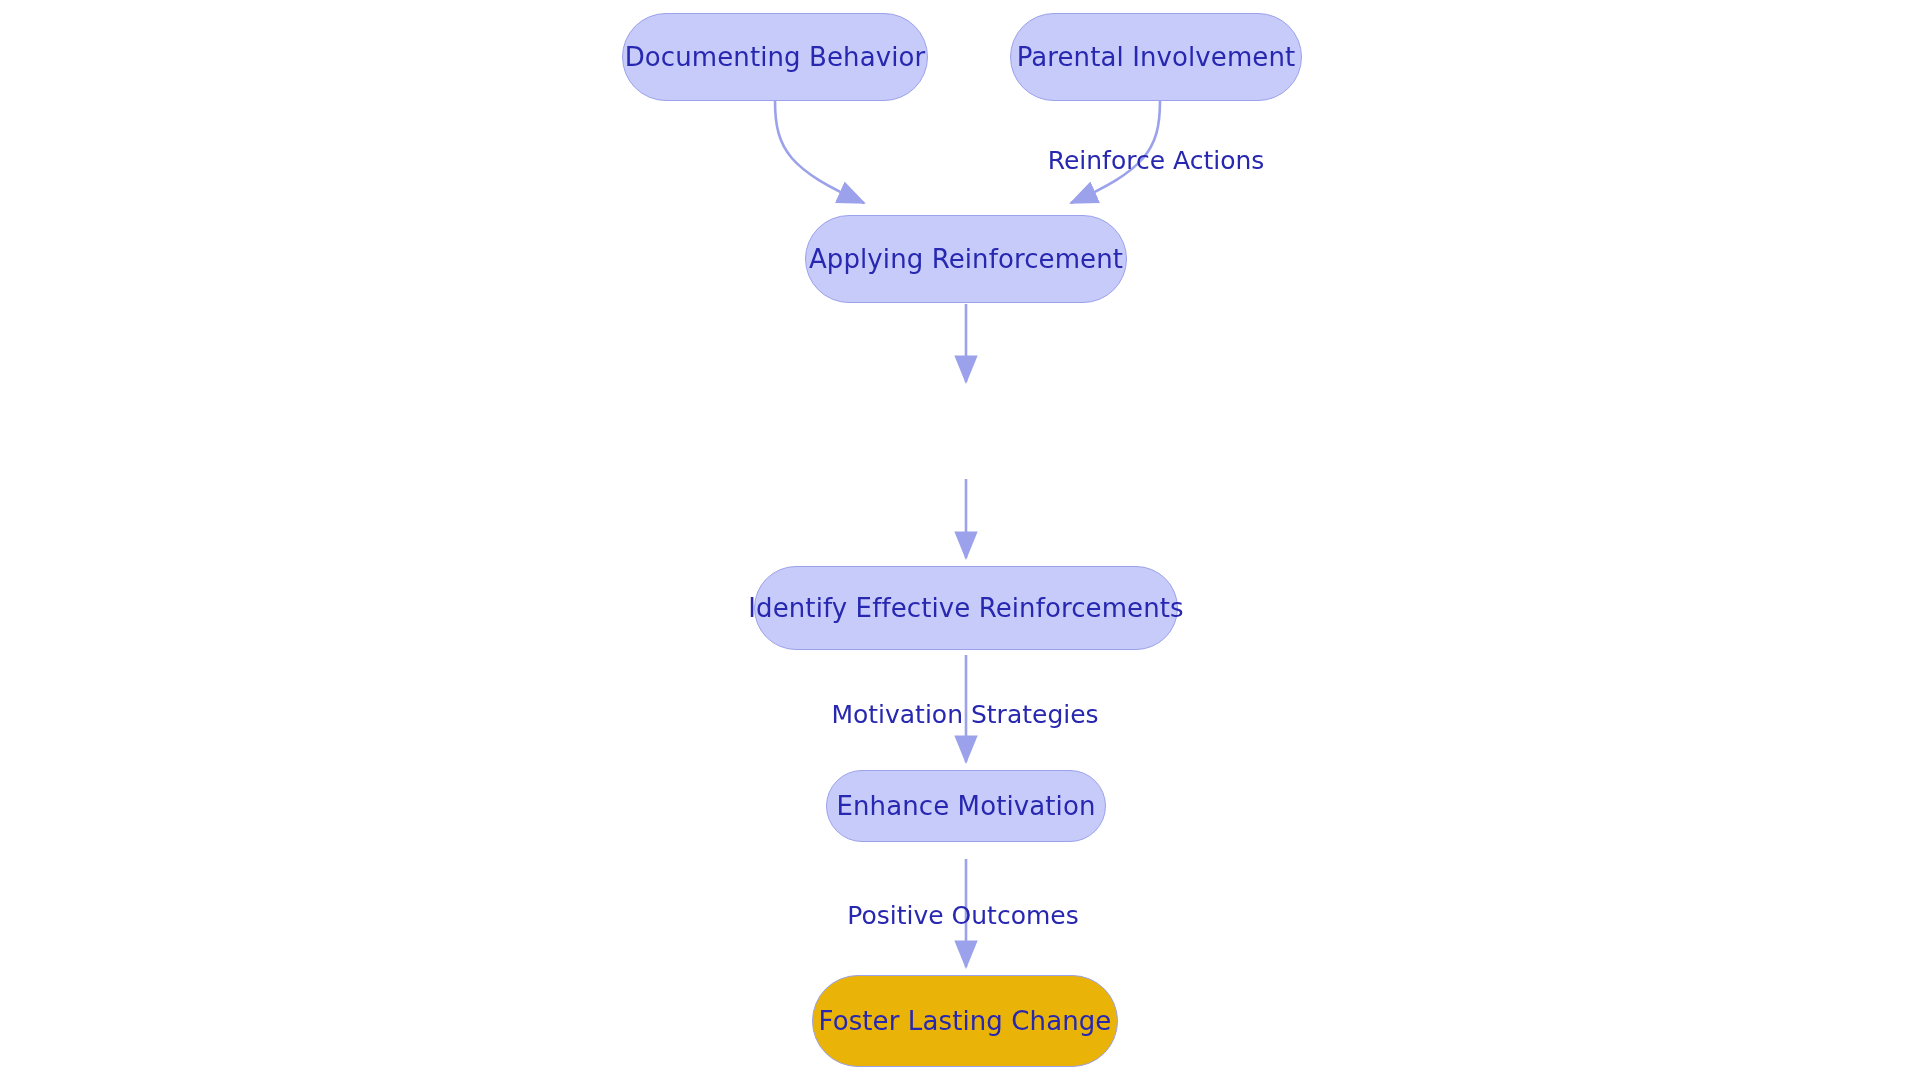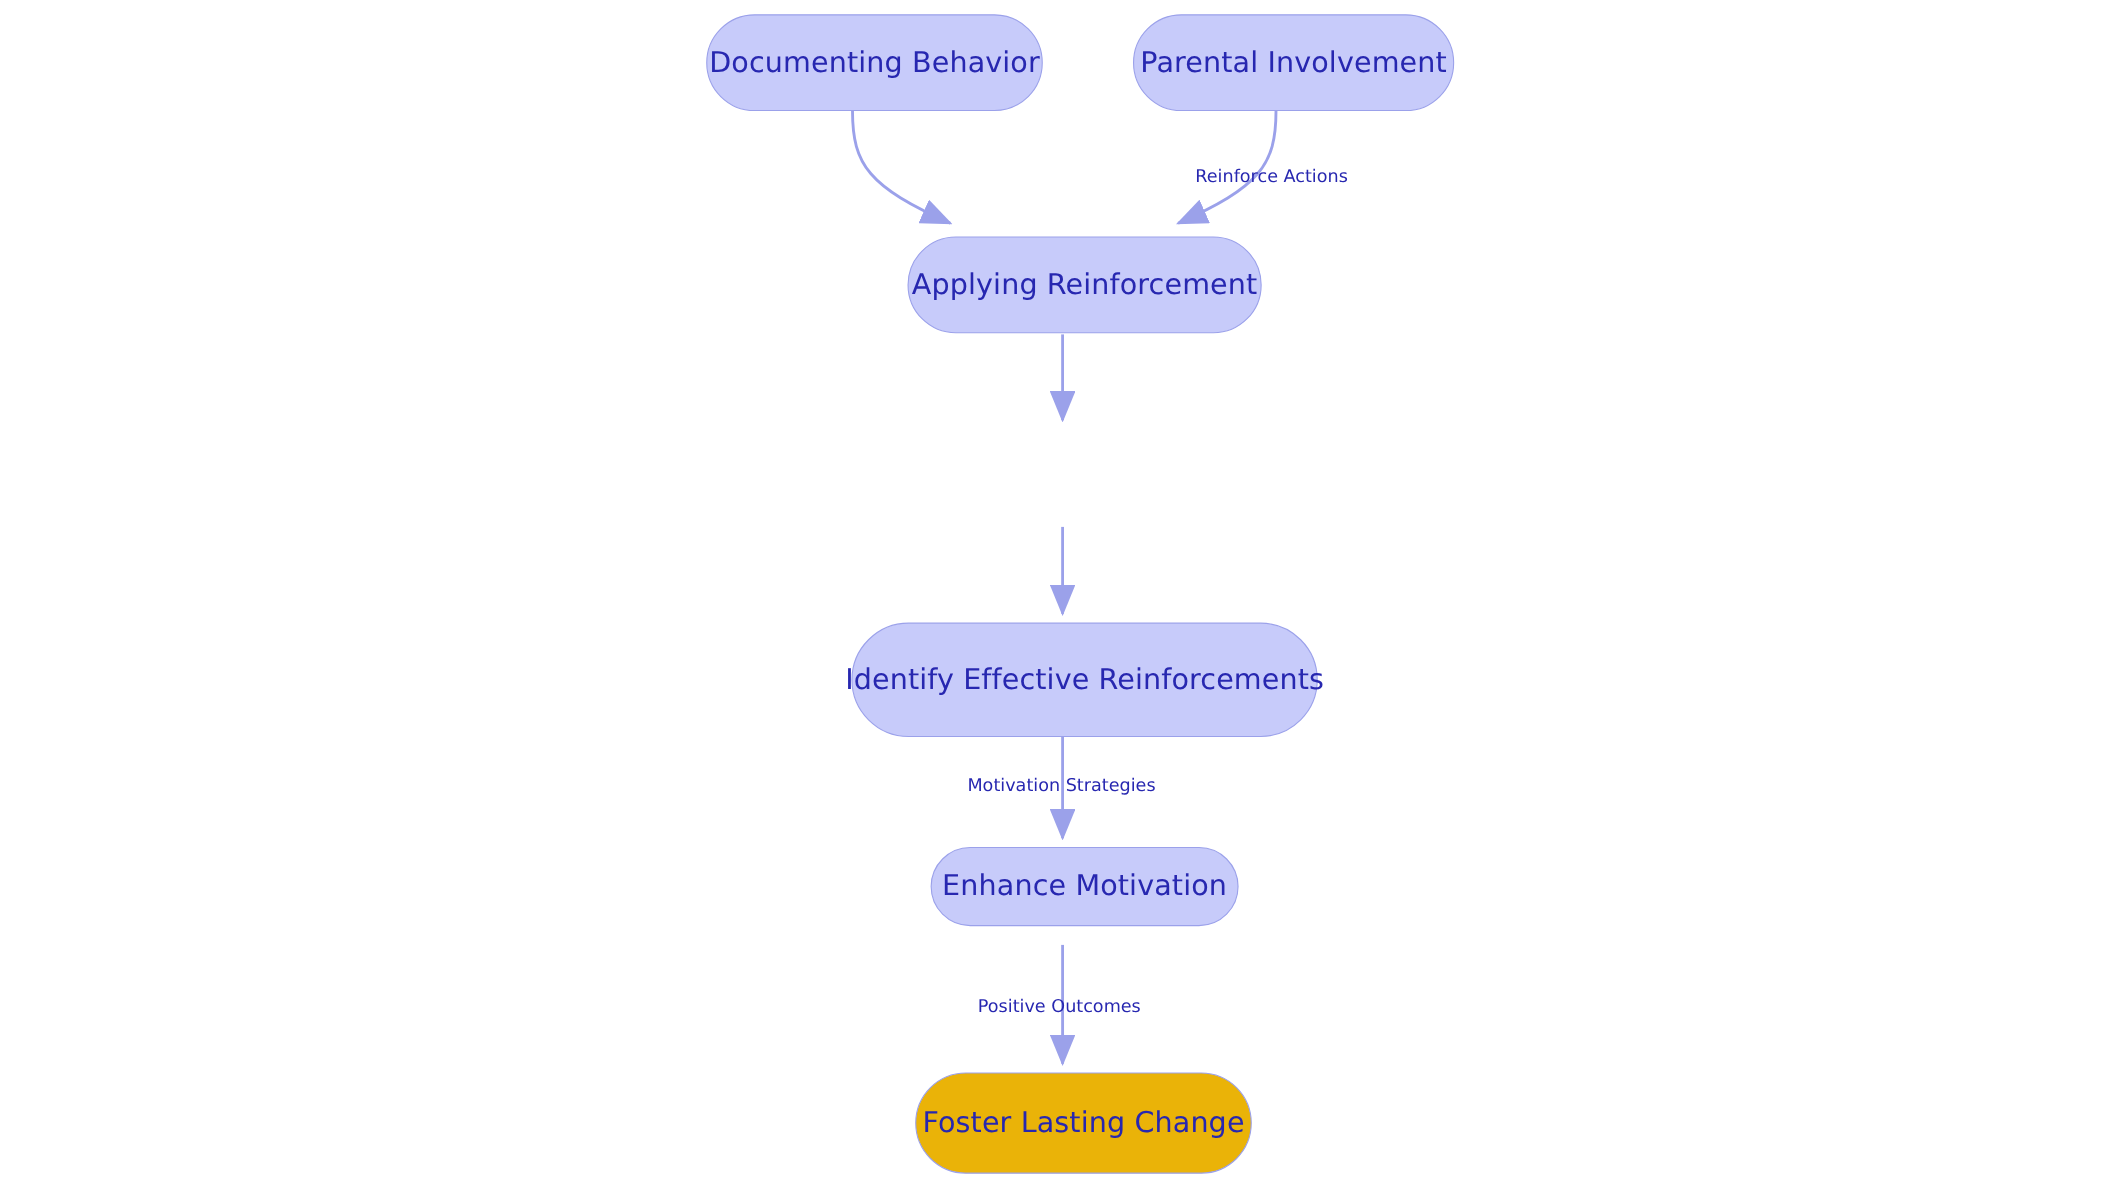--- a/index.html
+++ b/index.html
@@ -36,29 +36,28 @@
     justify-content: center;
     background: #c7cbfa;
     border: 1.3px solid #9ba1ea;
     border-radius: 999px;
     color: #2727b0;
     font-size: 26px;
     font-weight: 400;
     letter-spacing: 0.1px;
     white-space: nowrap;
     line-height: 1;
-    margin-left: 20px;
   }
   .node-label {
     pointer-events: none;
   }
   .edge-label {
     position: absolute;
     color: #2727b0;
-    font-size: 16px;
+    font-size: 25px;
     font-weight: 400;
     white-space: nowrap;
     line-height: 1;
     background: transparent;
     transform: translate(-50%, -50%);
   }
 </style>
 </head>
 <body>
 
@@ -86,21 +85,21 @@
 
   <div class="node" style="left: 622px; top: 13px; width: 306px; height: 88px; background: rgb(199, 203, 250); border-color: rgb(155, 161, 234); color: rgb(39, 39, 176);">
     <span class="node-label">Documenting Behavior</span>
   </div>
   <div class="node" style="left: 1010px; top: 13px; width: 292px; height: 88px; background: rgb(199, 203, 250); border-color: rgb(155, 161, 234); color: rgb(39, 39, 176); text-align: center;">
     <span class="node-label">Parental Involvement</span>
   </div>
   <div class="node" style="left: 805px; top: 215px; width: 322px; height: 88px; background: rgb(199, 203, 250); border-color: rgb(155, 161, 234); color: rgb(39, 39, 176);">
     <span class="node-label">Applying Reinforcement</span>
   </div>
-  <div class="node" style="left: 754px; top: 566px; width: 424px; height: 104px; background: rgb(199, 203, 250); border-color: rgb(155, 161, 234); color: rgb(39, 39, 176);">
+  <div class="node" style="left: 754px; top: 566px; width: 424px; height: 84px; background: rgb(199, 203, 250); border-color: rgb(155, 161, 234); color: rgb(39, 39, 176);">
     <span class="node-label">Identify Effective Reinforcements</span>
   </div>
   <div class="node" style="left: 826px; top: 770px; width: 280px; height: 72px; background: rgb(199, 203, 250); border-color: rgb(155, 161, 234); color: rgb(39, 39, 176);">
     <span class="node-label">Enhance Motivation</span>
   </div>
   <div class="node" style="left: 812px; top: 975px; width: 306px; height: 92px; background: #eab308; border-color: rgb(155, 161, 234); color: rgb(39, 39, 176);">
     <span class="node-label">Foster Lasting Change</span>
   </div>
 
   <div class="edge-label" style="left: 1156px; top: 160px; color: rgb(39, 39, 176);">Reinforce Actions</div>

